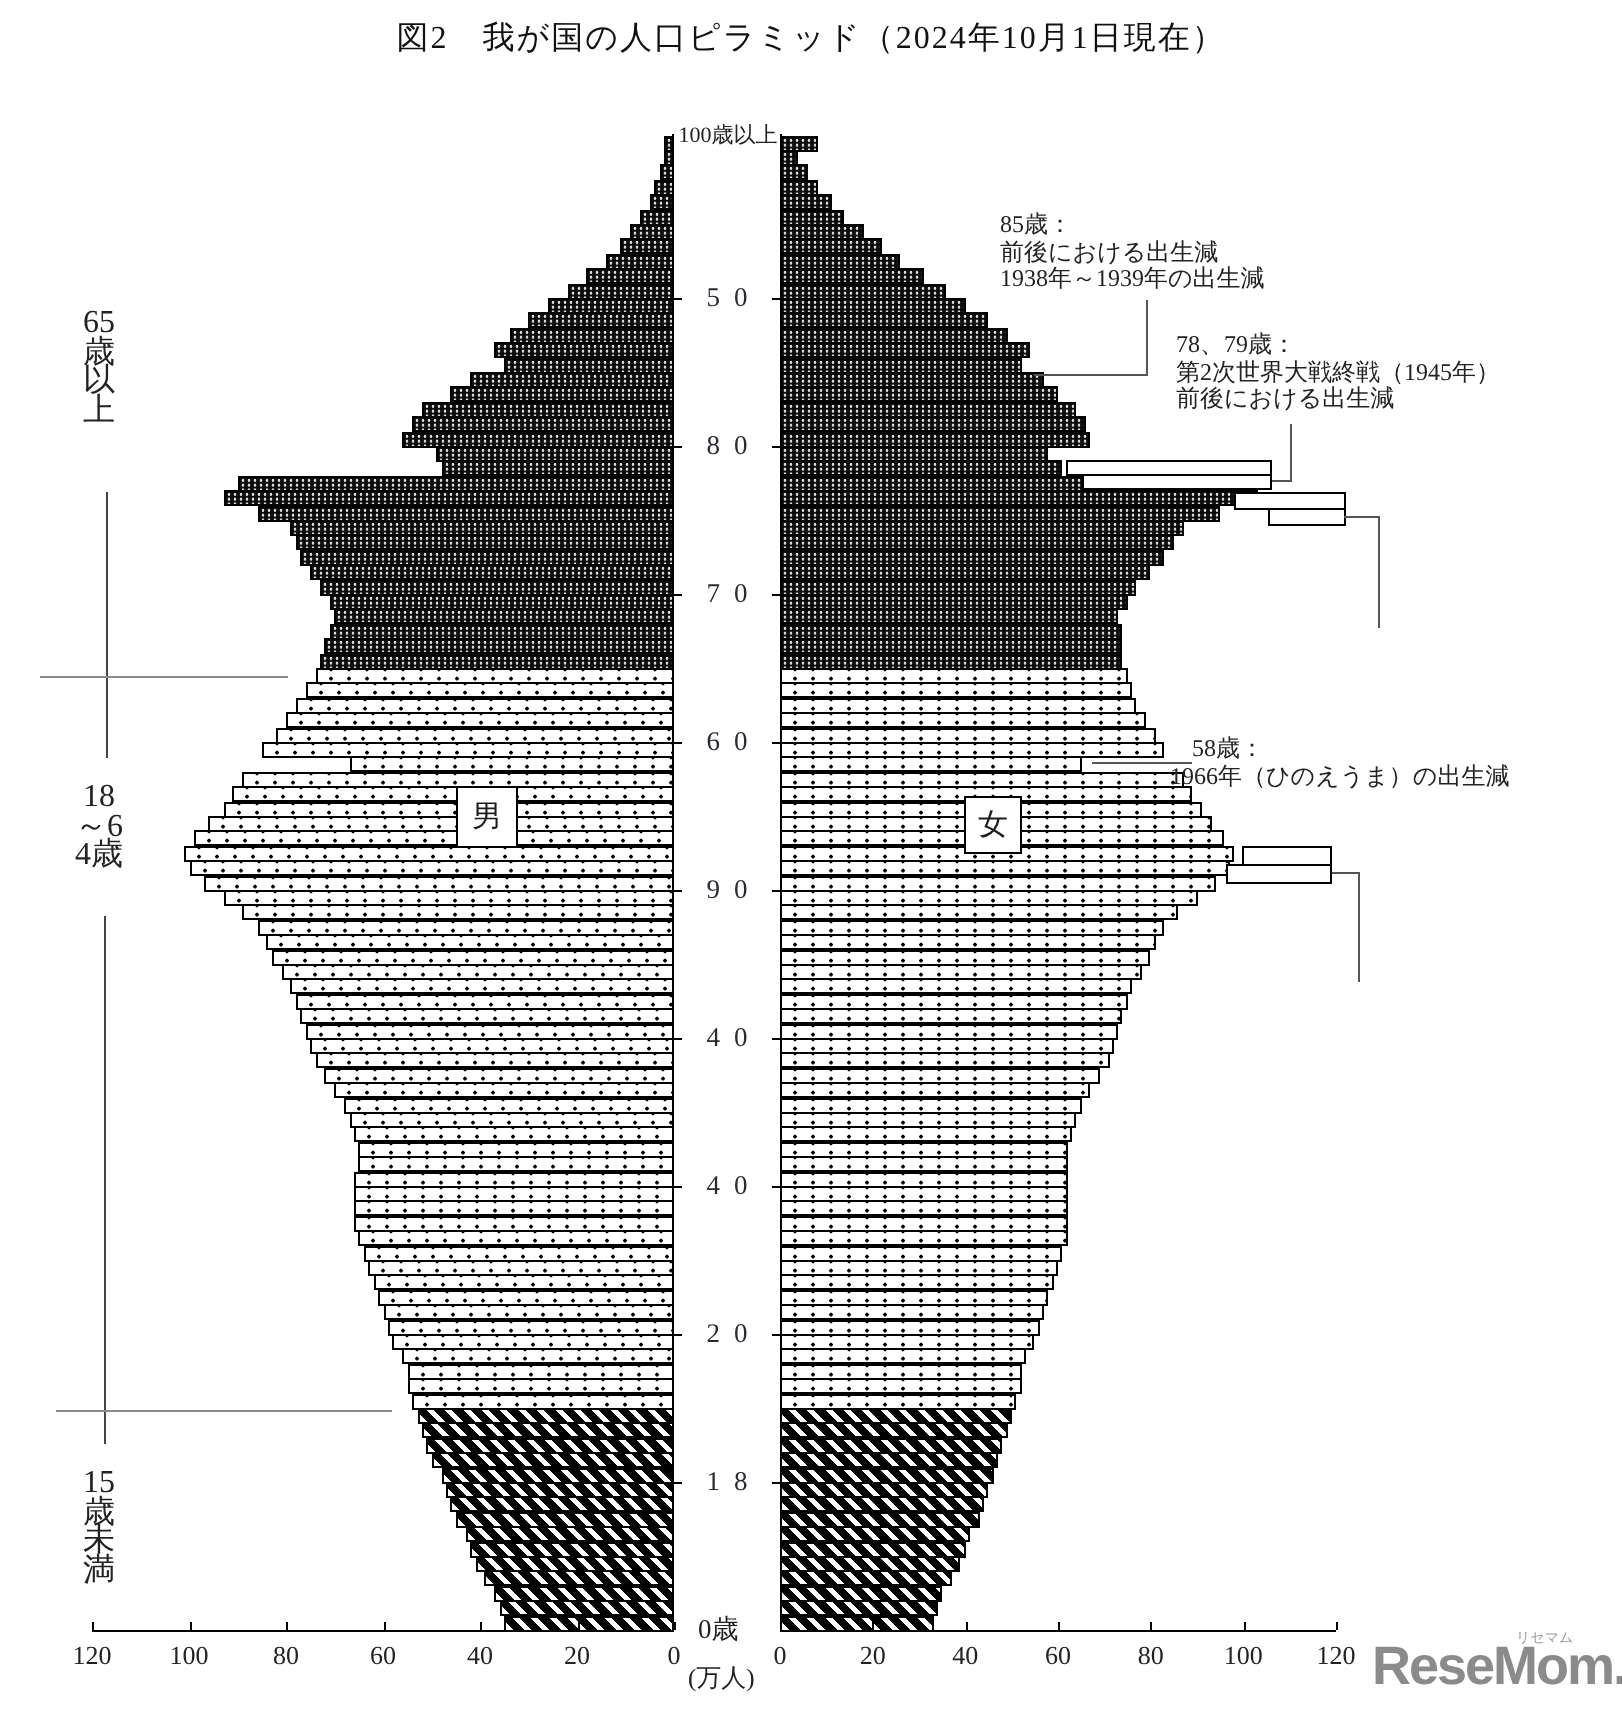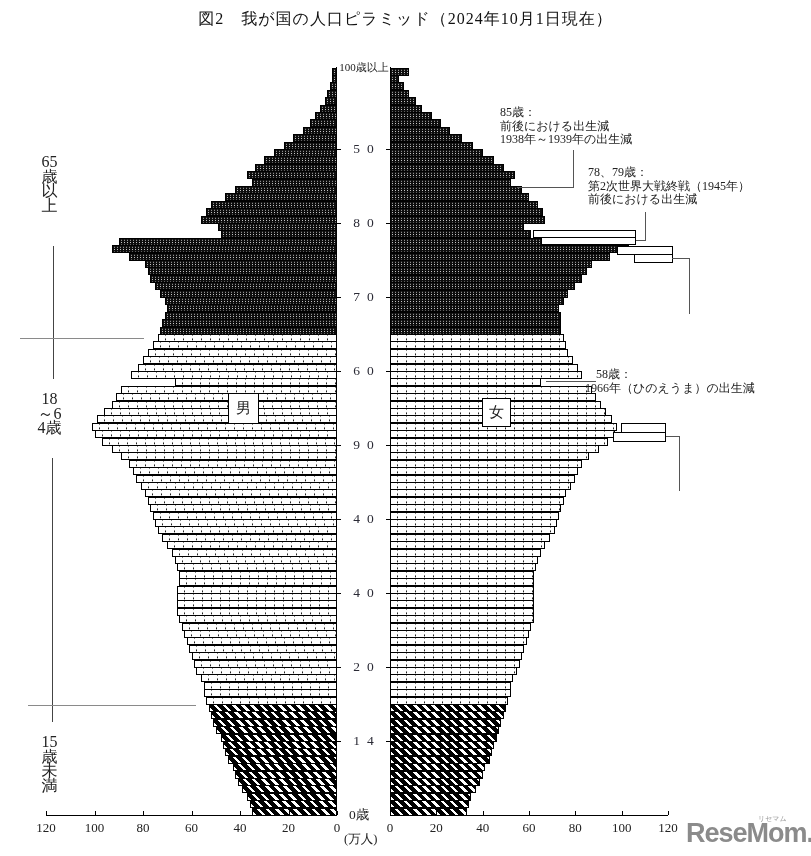--- a/index.html
+++ b/index.html
@@ -293,21 +293,21 @@
       <div class="tick" style="left: 386px; top: 518.5px; width: 5px; height: 1px;"></div>
       <div class="agelabel" style="top: 519px;">40</div>
       <div class="tick" style="left: 336px; top: 592.5px; width: 5px; height: 1px;"></div>
       <div class="tick" style="left: 386px; top: 592.5px; width: 5px; height: 1px;"></div>
       <div class="agelabel" style="top: 593px;">40</div>
       <div class="tick" style="left: 336px; top: 666.5px; width: 5px; height: 1px;"></div>
       <div class="tick" style="left: 386px; top: 666.5px; width: 5px; height: 1px;"></div>
       <div class="agelabel" style="top: 667px;">20</div>
       <div class="tick" style="left: 336px; top: 740.5px; width: 5px; height: 1px;"></div>
       <div class="tick" style="left: 386px; top: 740.5px; width: 5px; height: 1px;"></div>
-      <div class="agelabel" style="top: 741px;">14</div>
+      <div class="agelabel" style="top: 741px;">18</div>
       <div class="tick" style="left: 46px; top: 811px; width: 1px; height: 4px;"></div>
       <div class="ticklabel" style="left: 46px; top: 820px;">120</div>
       <div class="tick" style="left: 94.5px; top: 811px; width: 1px; height: 4px;"></div>
       <div class="ticklabel" style="left: 94.5px; top: 820px;">100</div>
       <div class="tick" style="left: 143px; top: 811px; width: 1px; height: 4px;"></div>
       <div class="ticklabel" style="left: 143px; top: 820px;">80</div>
       <div class="tick" style="left: 191.5px; top: 811px; width: 1px; height: 4px;"></div>
       <div class="ticklabel" style="left: 191.5px; top: 820px;">60</div>
       <div class="tick" style="left: 240px; top: 811px; width: 1px; height: 4px;"></div>
       <div class="ticklabel" style="left: 240px; top: 820px;">40</div>

